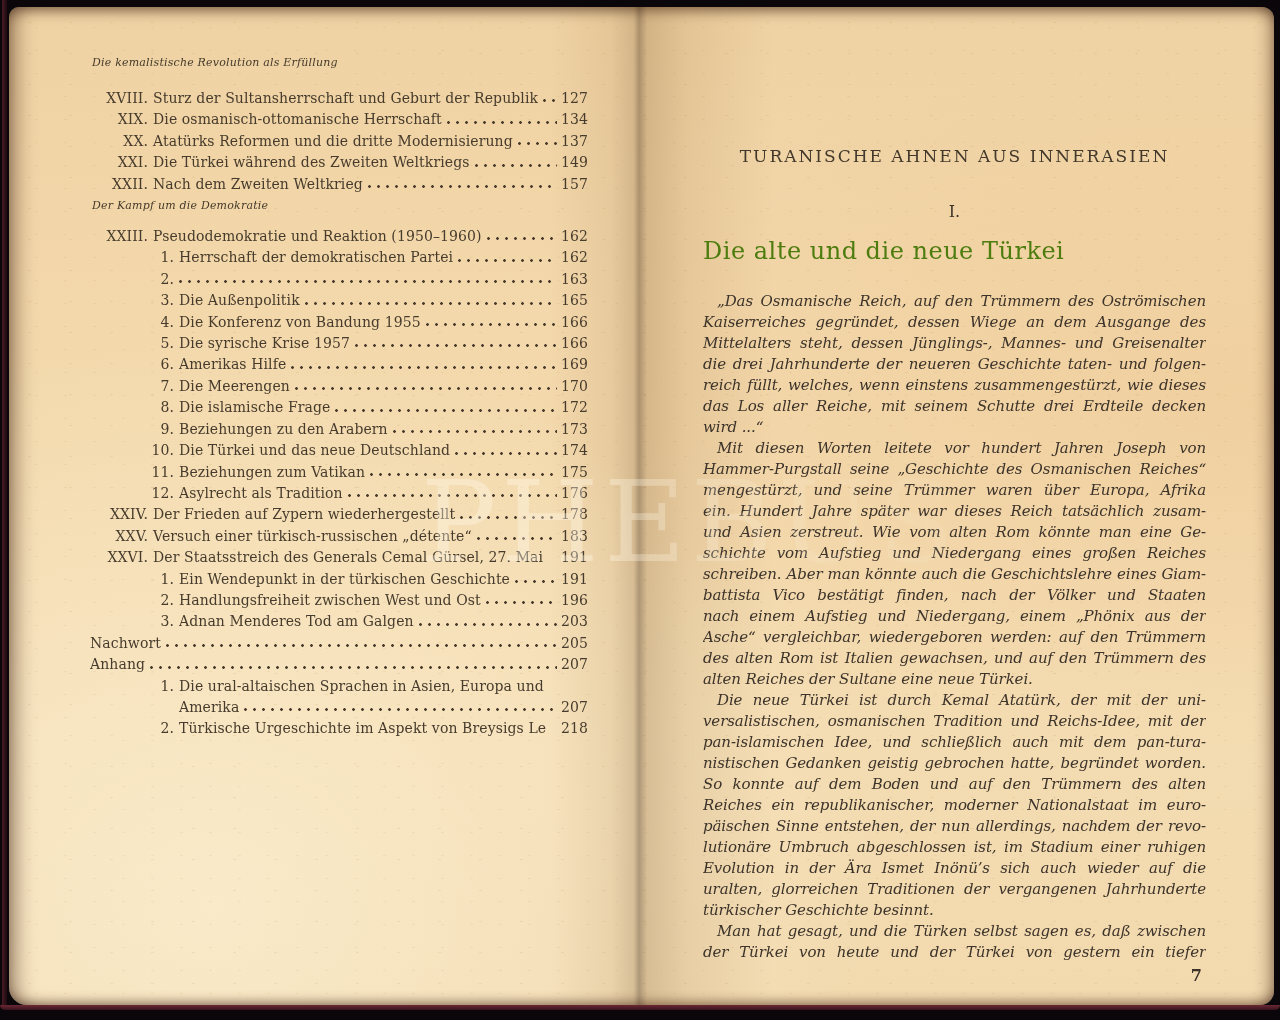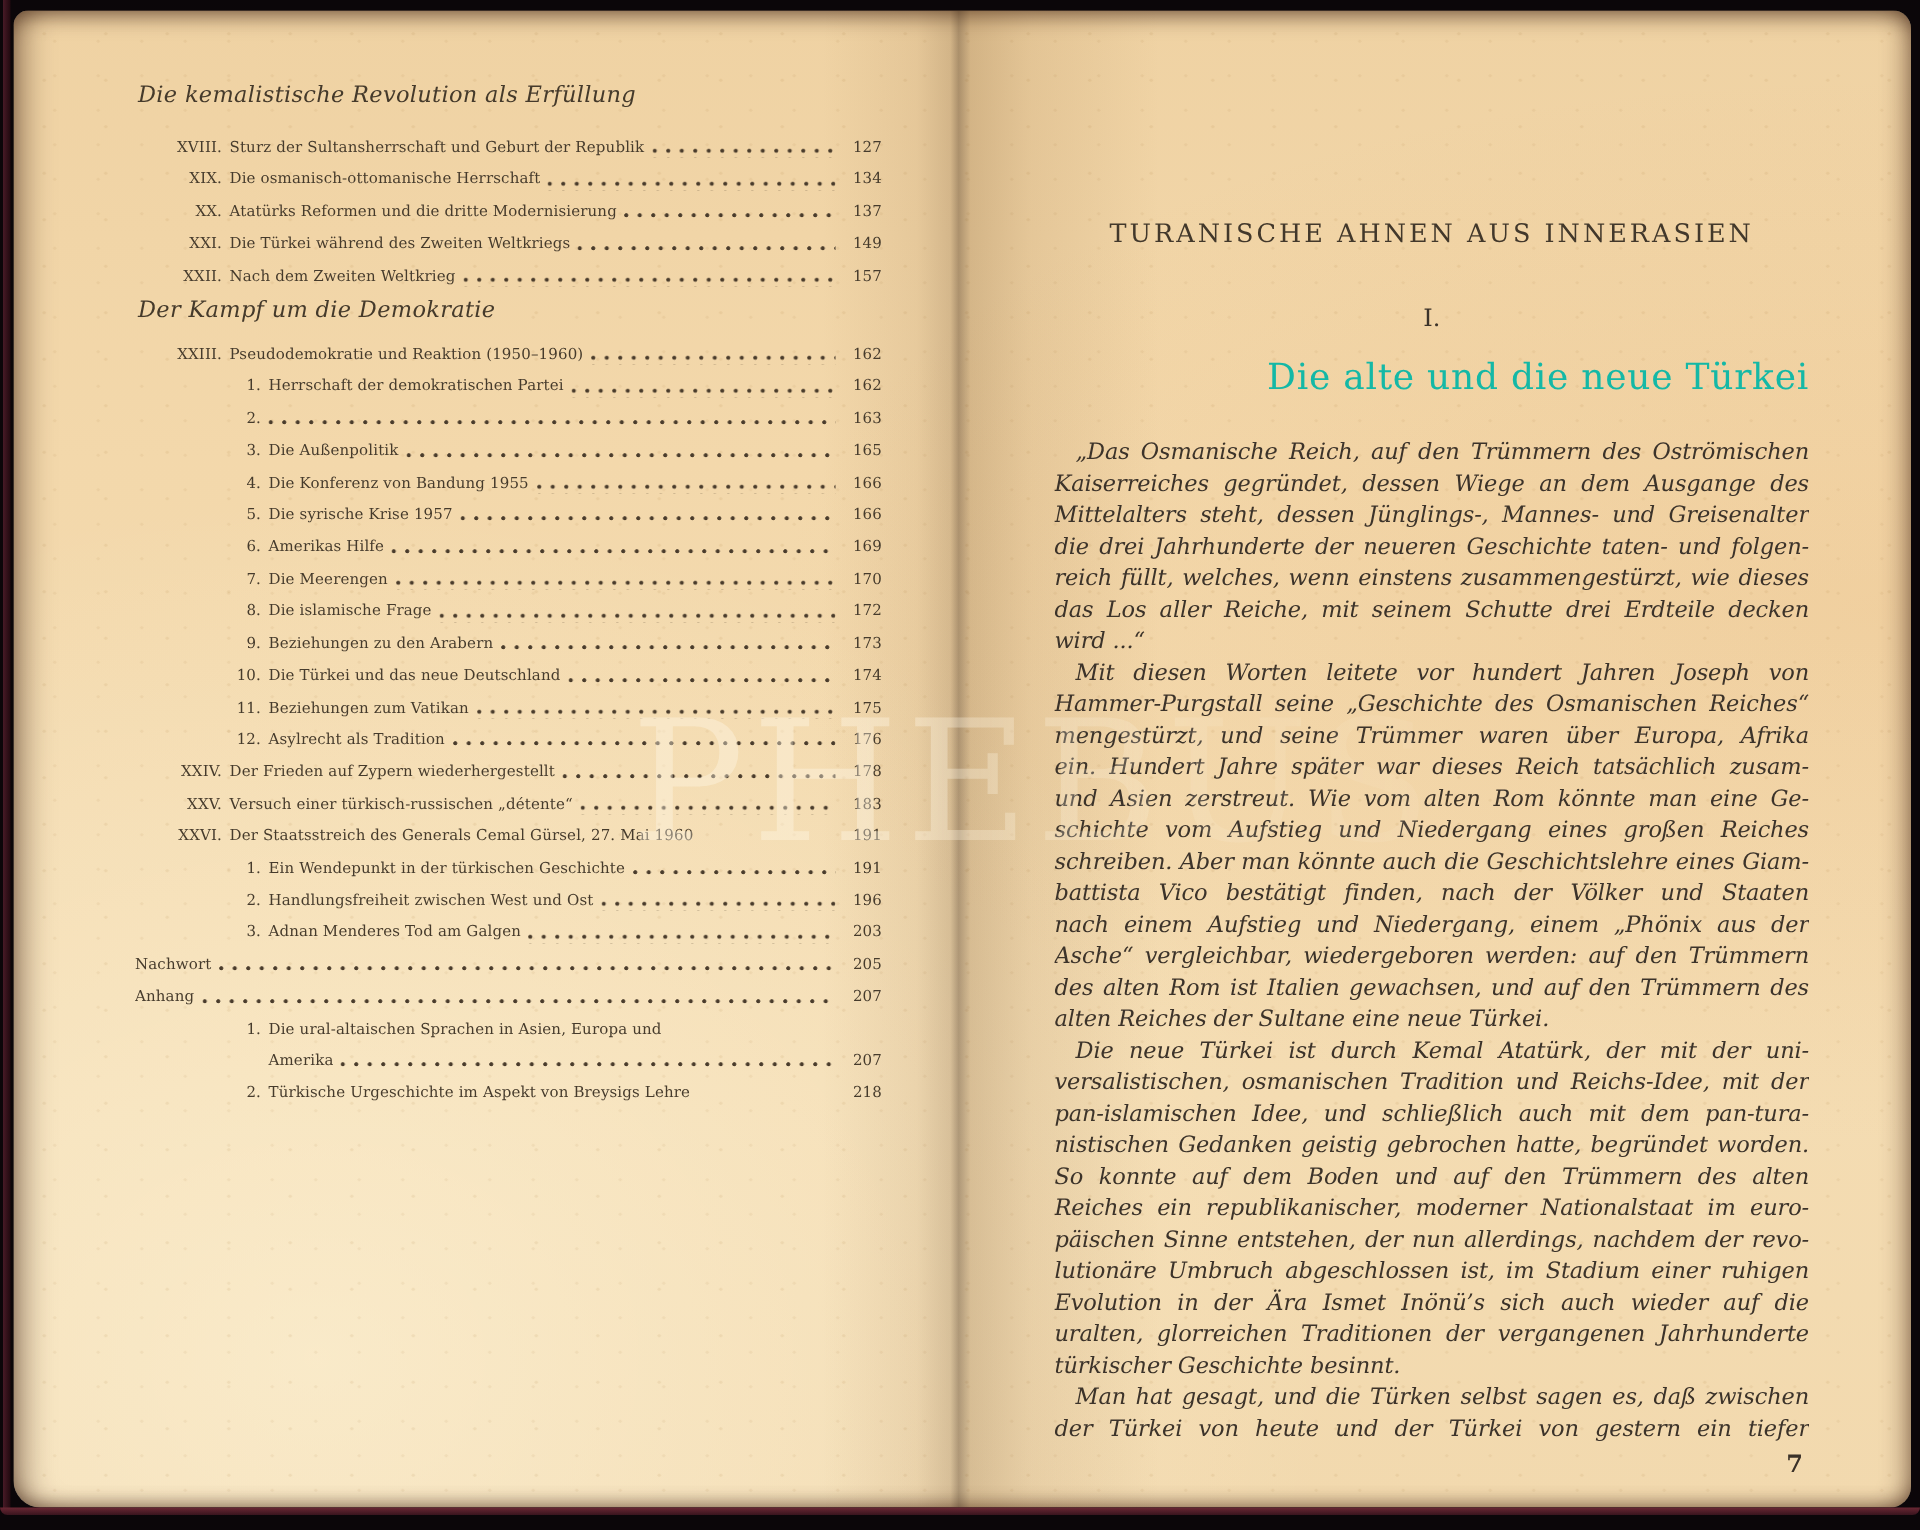--- a/index.html
+++ b/index.html
@@ -54,26 +54,26 @@
     -webkit-mask-image:linear-gradient(90deg,rgba(0,0,0,.95) 28%,rgba(0,0,0,.3) 72%,rgba(0,0,0,.18));
     mask-image:linear-gradient(90deg,rgba(0,0,0,.95) 28%,rgba(0,0,0,.3) 72%,rgba(0,0,0,.18));
     pointer-events:none;user-select:none;margin-left:28px;
   }
   
   .left-page{
     position:absolute;left:90px;top:52px;width:498px;
     color:#463b2c;
   }
   .toc-heading{
-    font-style:italic;font-size:15px;line-height:22px;margin:0 0 14px 2px;
+    font-style:italic;font-size:11px;line-height:22px;margin:0 0 14px 2px;
     letter-spacing:.2px;color:#453a2b;
   }
   .toc-heading.second{margin-bottom:9px;}
   .toc-row{
-    display:flex;align-items:flex-start;line-height:21.4px;font-size:10px;
+    display:flex;align-items:flex-start;line-height:21.4px;font-size:14px;
     white-space:nowrap;letter-spacing:.1px;
   }
   .toc-num{flex:none;text-align:right;width:58px;}
   .i-sub .toc-num,.i-subcont .toc-num{width:84px;}
   .i-none .toc-num{width:0;}
   .toc-title{flex:0 1 auto;min-width:0;overflow:hidden;padding-left:5px;}
   .i-none .toc-title{padding-left:0;}
   .leader{
     flex:1 0 6px;align-self:flex-end;height:6px;margin:0 4px 4px 5px;
     background-image:radial-gradient(circle at 1.5px 1.5px,#4a3c2c 1.1px,rgba(0,0,0,0) 1.6px);
@@ -82,22 +82,22 @@
   .no-leader .leader{background:none;}
   .toc-page{flex:none;width:27px;text-align:right;}
   
   .right-page{position:absolute;left:703px;top:0;width:503px;height:100%;color:#3c332a;}
   .running-head{
     position:absolute;top:146px;left:0;right:0;text-align:center;
     font-size:17px;letter-spacing:2px;color:#42382b;
   }
   .roman-numeral{position:absolute;top:202px;left:0;right:0;text-align:center;font-size:16px;}
   .chapter-title{
-    position:absolute;top:237px;left:0;right:0;text-align:right;
-    font-size:24px;letter-spacing:.5px;color:#14b8a6;
+    position:absolute;top:237px;left:0;right:0;text-align:left;
+    font-size:24px;letter-spacing:.5px;color:#4d7c0f;
   }
   .body-text{position:absolute;top:291px;left:0;width:503px;font-size:15px;}
   .jline{
     line-height:21px;text-align:justify;text-align-last:justify;
     letter-spacing:-.1px;text-justify:inter-word;height:21px;overflow:hidden;font-style:italic;
   }
   .jline.first{text-indent:14px;}
   .para.flush-last .jline:last-child{text-align-last:left;}
   .folio{position:absolute;top:966px;right:4px;font-size:16px;font-weight:bold;color:#3a3128;}
 </style>

